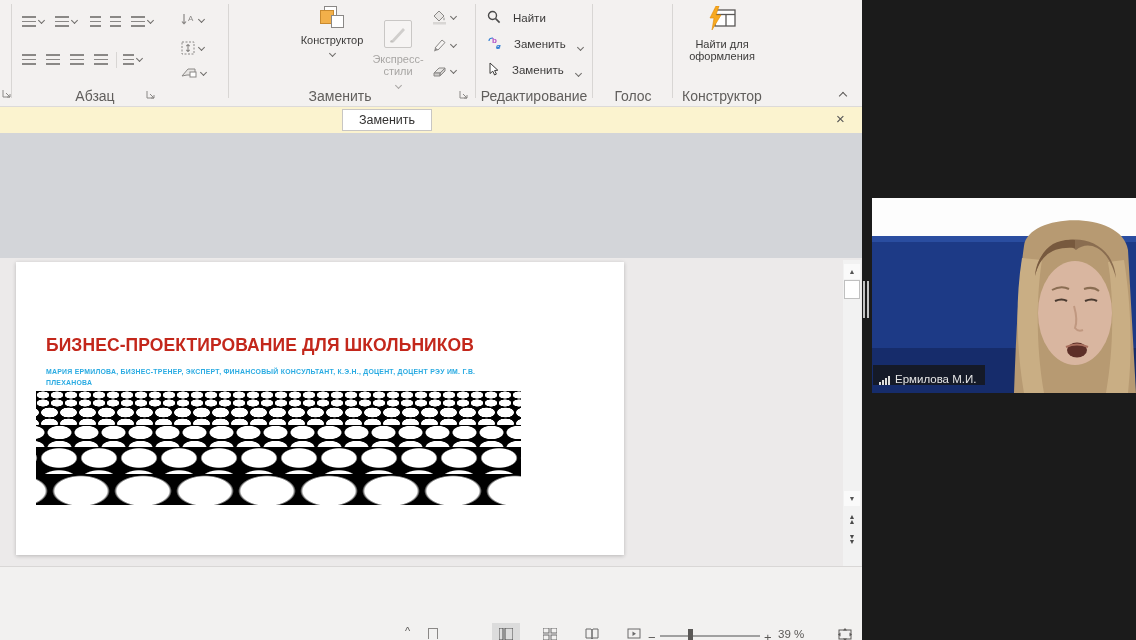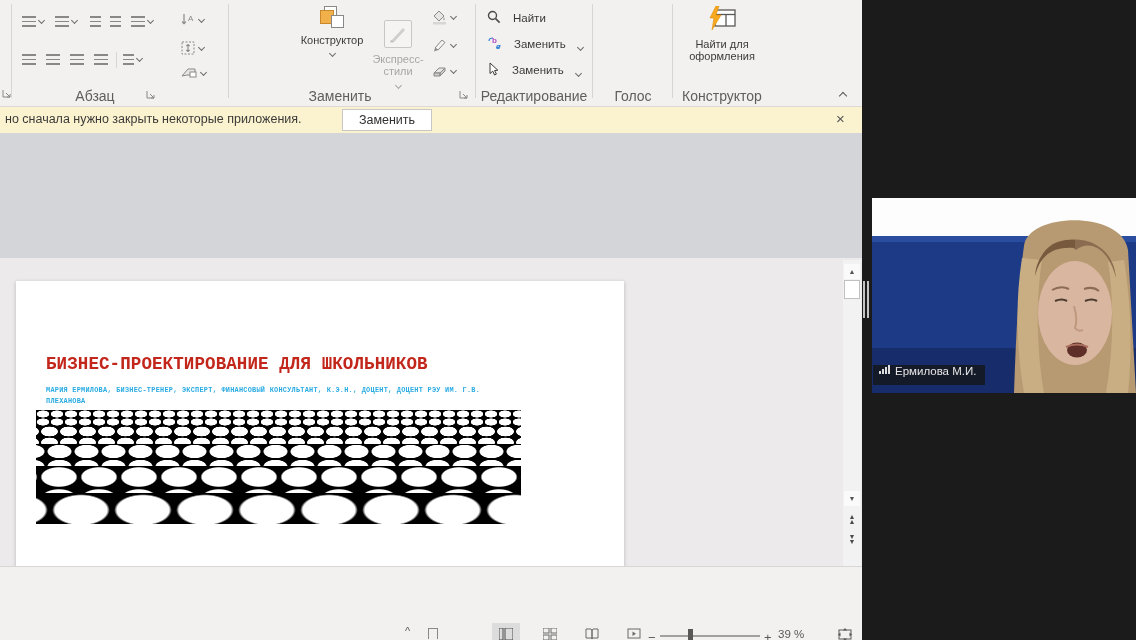--- a/index.html
+++ b/index.html
@@ -23,21 +23,21 @@
   .editrow{display:flex;align-items:flex-end;gap:12px;font-size:11.5px;color:#3b3a39;white-space:nowrap;}
   
   #notif{left:0;top:107px;width:862px;height:26px;background:#fbf3cf;border-bottom:1px solid #e8e0ba;}
   #notif .msg{left:5px;top:5px;font-size:12.5px;color:#3b3a39;}
   #notif .act{left:342px;top:2px;width:88px;height:20px;background:#fff;border:1px solid #c8c6c4;
     font-size:12.5px;color:#323130;text-align:center;line-height:20px;cursor:pointer;}
   #notif .x{left:836px;top:3px;font-size:15px;color:#57555:;color:#555;cursor:pointer;}
   
   #grayband{left:0;top:133px;width:862px;height:125px;background:#d3d5d9;}
   #editarea{left:0;top:258px;width:862px;height:382px;background:#eceaea;}
-  #slide{left:16px;top:23px;width:608px;height:293px;background:#fff;box-shadow:0 1px 4px rgba(0,0,0,.22);font-family:Liberation Mono, monospace;}
+  #slide{left:16px;top:4px;width:608px;height:293px;background:#fff;box-shadow:0 1px 4px rgba(0,0,0,.22);}
   .bar{top:19px;height:3px;}
   #slide .title{left:30px;top:74px;width:475px;font-size:17.5px;font-weight:700;color:#c3271b;line-height:1.05;letter-spacing:.1px;}
   #slide .subtitle{left:30px;top:104px;width:462px;font-size:6.9px;font-weight:700;color:#2aabe2;line-height:1.6;letter-spacing:.25px;}
   #pattern{left:20px;top:129px;width:485px;height:114px;background:#000;overflow:hidden;}
   .pband{width:100%;background-color:#000;
     background-image:radial-gradient(ellipse closest-side,#fff 0%,#fff 84%,rgba(0,0,0,0) 93%);}
   
   #vscroll{left:843px;top:2px;width:18px;height:306px;background:#f2f2f2;}
   .sbtn{left:1px;width:16px;height:15px;background:#fafafa;color:#555;font-size:7px;text-align:center;line-height:15px;cursor:pointer;}
   .sthumb{left:1px;width:16px;background:#fff;border:1px solid #c0c0c0;box-sizing:border-box;cursor:pointer;}
@@ -46,21 +46,21 @@
   #belowdiv{left:0;top:309px;width:862px;height:73px;background:#f2f1f0;}
   
   .sico{top:367px;color:#5a5856;}
   .viewbtn{top:365px;width:28px;height:20px;text-align:center;padding-top:3px;box-sizing:border-box;cursor:pointer;}
   .viewbtn.sel{background:#dcdcdc;}
   
   #panel{left:862px;top:0;width:274px;height:640px;background:#1b1b1b;}
   #handle{left:1px;top:281px;width:6px;height:37px;
     background:linear-gradient(to right,#c4c4c4 0 1.5px,rgba(0,0,0,0) 1.5px 3.5px,#c4c4c4 3.5px 5px);cursor:col-resize;}
   #video{left:10px;top:198px;width:264px;height:195px;background:#fdfdfd;overflow:hidden;cursor:pointer;}
-  #namelabel{left:1px;top:167px;height:20px;background:rgba(22,22,22,.78);display:flex;align-items:flex-start;
+  #namelabel{left:1px;top:167px;height:20px;background:rgba(22,22,22,.78);display:flex;align-items:flex-end;
     gap:5px;padding:0 9px 0 6px;color:#e6e6e6;font-size:11.5px;white-space:nowrap;}
   .bars{display:flex;align-items:flex-end;gap:1px;}
   .bars i{display:block;width:2px;background:#dedede;}
 </style>
 </head>
 <body>
 
 <div id="screen">
 
   <div id="shared" class="abs">
@@ -224,21 +224,20 @@
           <path d="M9,0 L3,12 h4 L5,24 L14,9 h-5 L12,0 Z" fill="#f7a920" stroke="#e08a00" stroke-width=".6"></path>
         </svg>
         <span class="lbl">Найти для оформления</span>
       </div>
       <div class="glabel abs" style="left:678px;width:88px">Конструктор</div>
 
       <span class="cu abs" style="left:840px;top:93px"></span>
     </div>
 
     <div id="notif" class="abs">
-      <span class="msg abs">но сначала нужно закрыть некоторые приложения.</span>
       <span class="act abs">Заменить</span>
       <span class="x abs">×</span>
     </div>
 
     <div id="grayband" class="abs"></div>
 
     <div id="editarea" class="abs">
 
       <div id="slide" class="abs">
         <span class="bar abs" style="left:19px;width:158px"></span>

